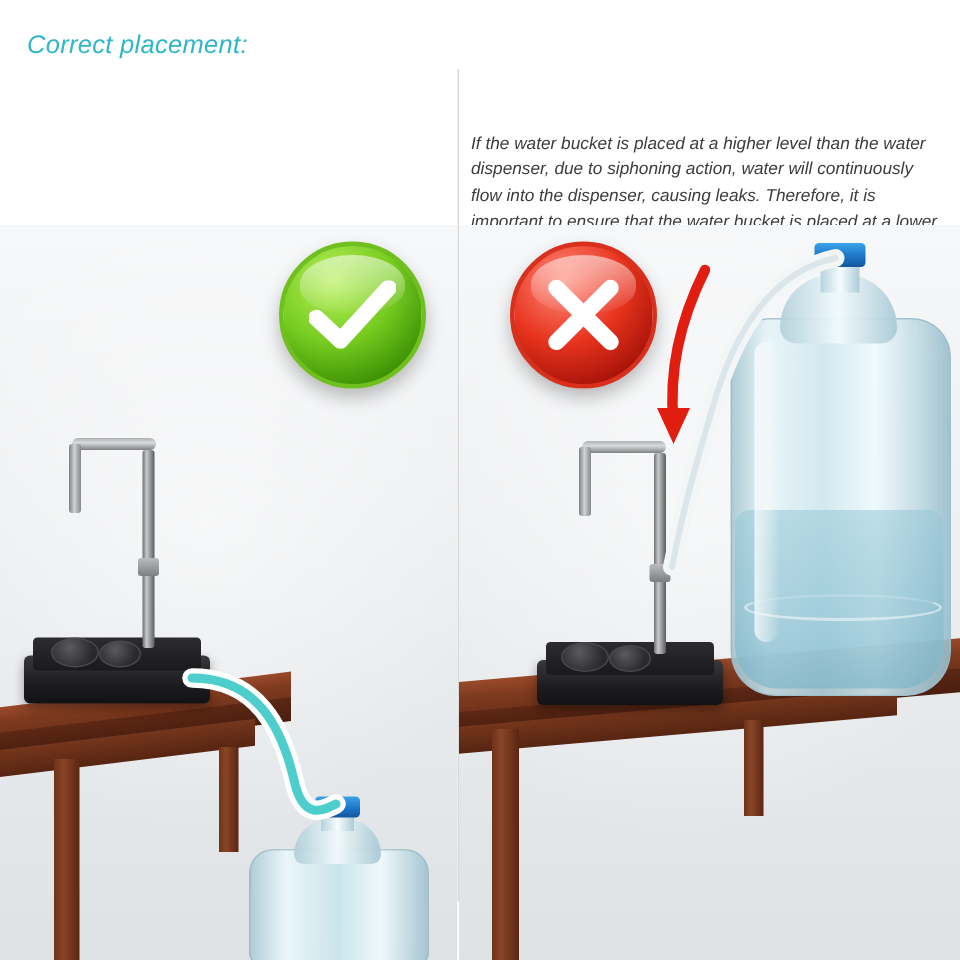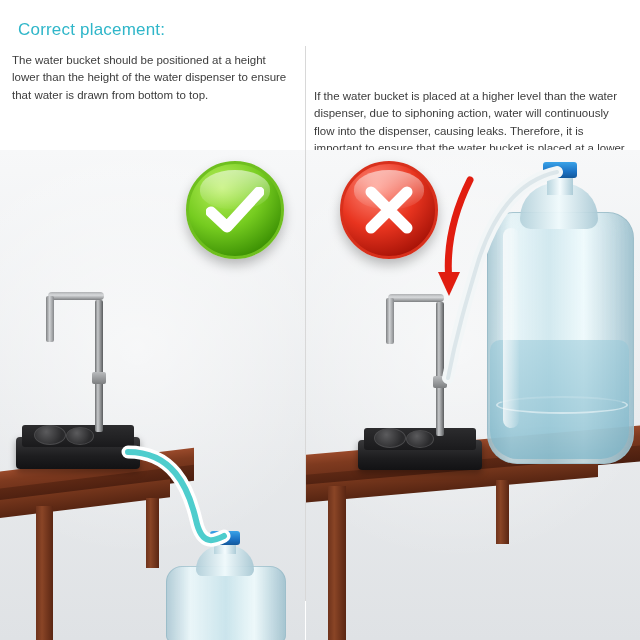--- a/index.html
+++ b/index.html
@@ -12,20 +12,21 @@
     height: 640px;
     font-family: "Liberation Sans", sans-serif;
     overflow: hidden;
   }
   #page {
     position: relative;
     width: 640px;
     height: 640px;
     background: #ffffff;
     overflow: hidden;
+    font-style: italic;
   }
 
   
   .heading {
     position: absolute;
     left: 18px;
     top: 20px;
     font-size: 17px;
     color: #2fb6c9;
     letter-spacing: 0.2px;
@@ -312,21 +313,20 @@
 </style>
 </head>
 <body>
 
 <div id="page">
 
   <div class="heading">Correct placement:</div>
 
   <div class="divider"></div>
 
-  <div class="col-text left-text">The water bucket should be positioned at a height lower than the height of the water dispenser to ensure that water is drawn from bottom to top.</div>
 
   <div class="col-text right-text">If the water bucket is placed at a higher level than the water dispenser, due to siphoning action, water will continuously flow into the dispenser, causing leaks. Therefore, it is important to ensure that the water bucket is placed at a lower height than the water dispenser to prevent siphoning and avoid water leakage.</div>
 
   <div class="panel panel-left">
     <div class="photo-shade"></div>
 
     <div class="table-top" style="left:-6px; top:310px; width:200px; height:24px; transform:skewY(-7deg);"></div>
     <div class="table-edge" style="left:-6px; top:327px; width:200px; height:16px; transform:skewY(-7deg);"></div>
     <div class="table-apron" style="left:-6px; top:340px; width:176px; height:18px; transform:skewY(-7deg);"></div>
     <div class="table-leg" style="left:36px; top:356px; width:17px; height:134px;"></div>

